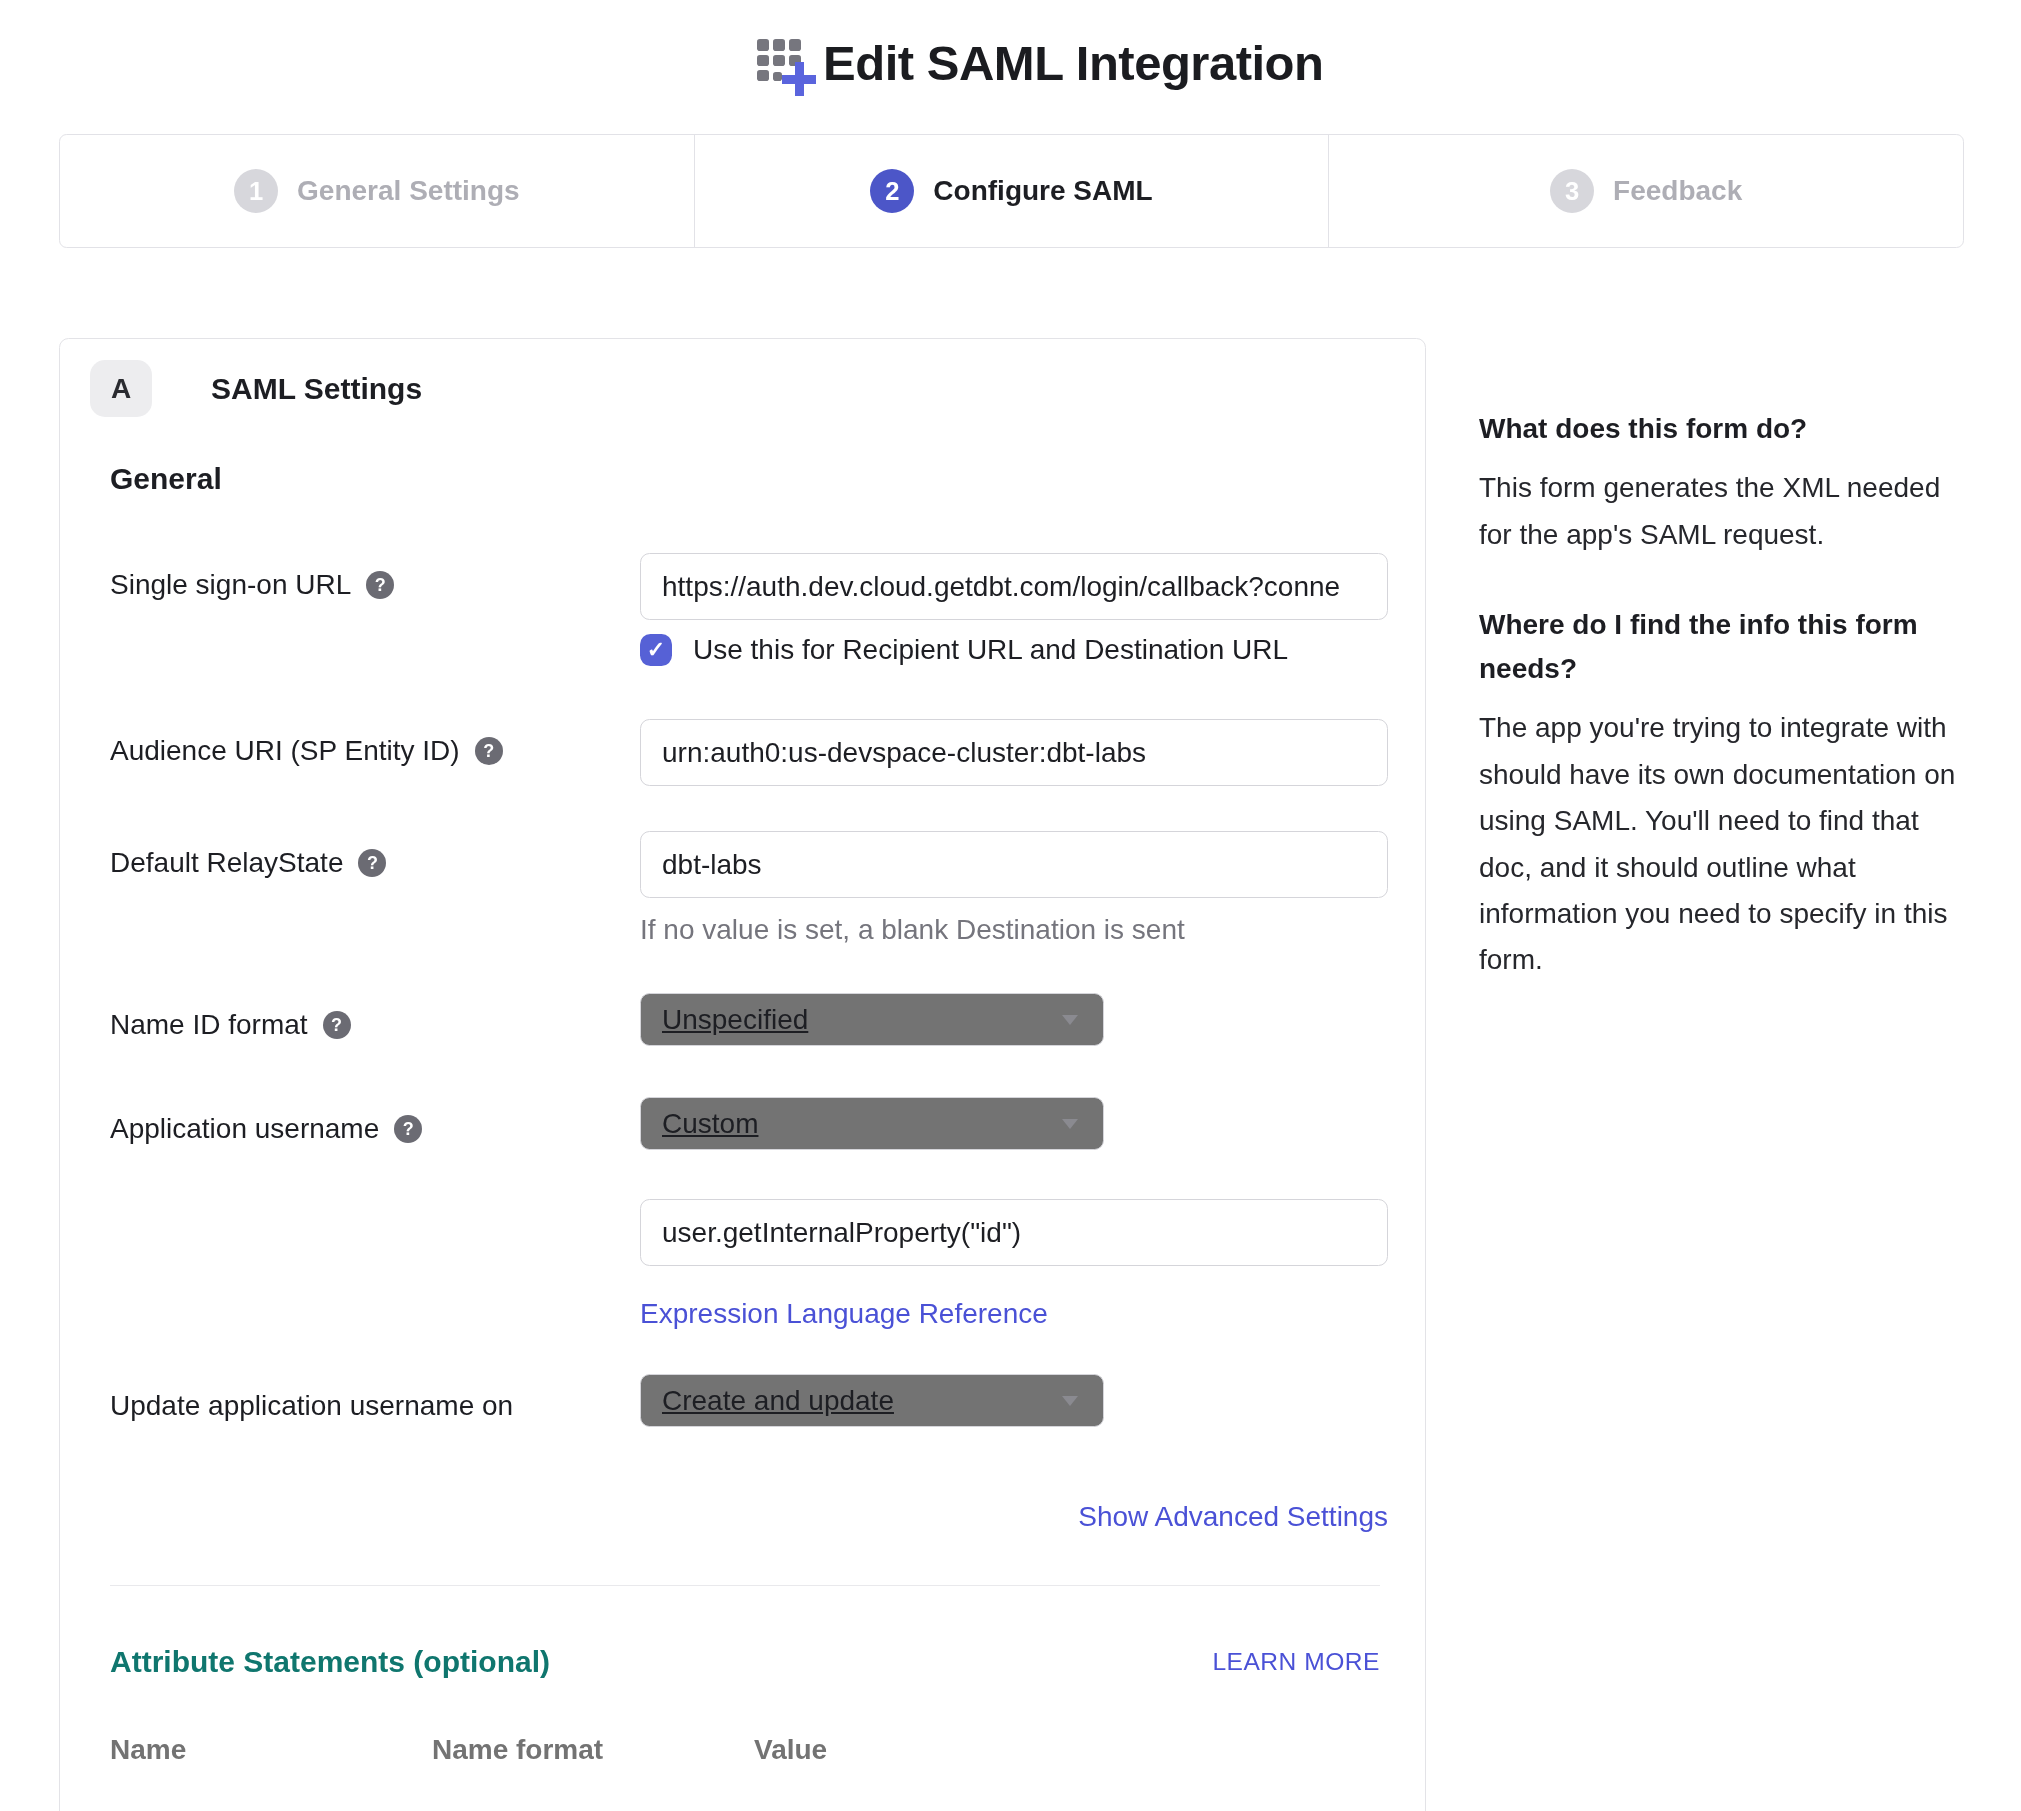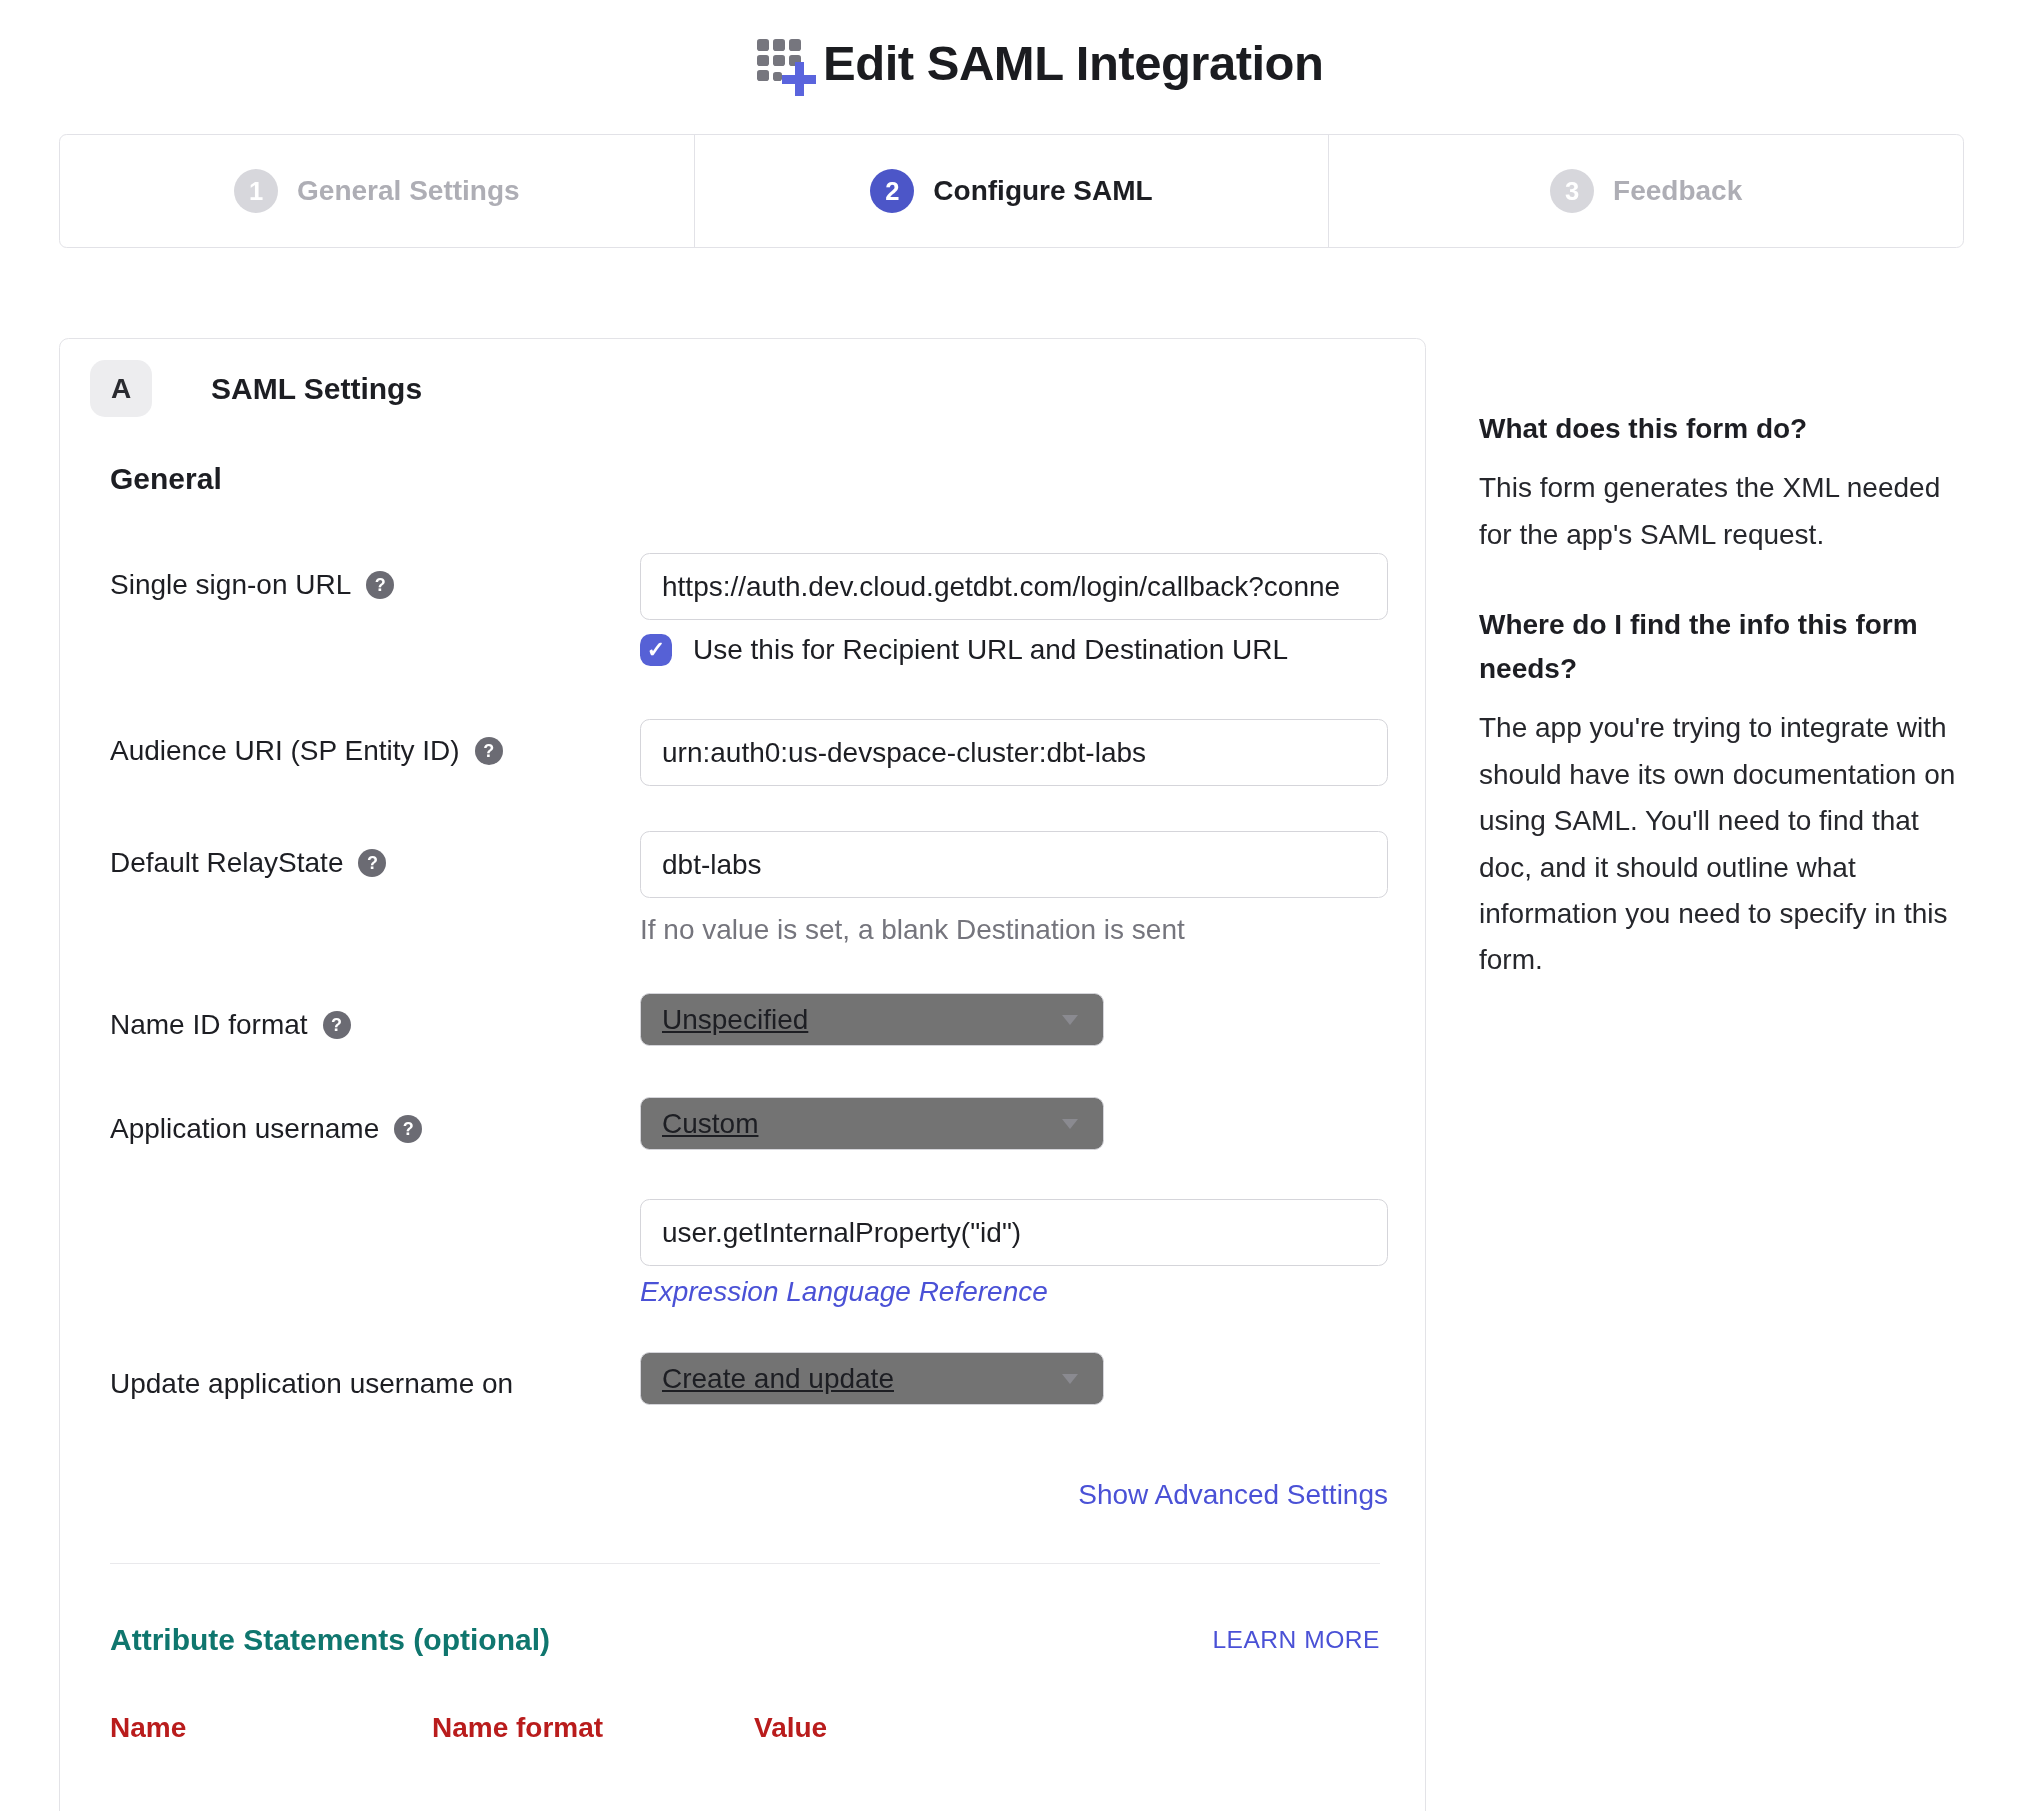--- a/index.html
+++ b/index.html
@@ -93,32 +93,32 @@
   .checkbox {
     width: 32px; height: 32px; flex: none; border-radius: 10.4px; background: #5661d6;
     color: #fff; font-size: 22px; font-weight: 700;
     display: flex; align-items: center; justify-content: center; cursor: pointer;
   }
   .checkbox-label { margin-left: 21px; font-size: 28px; color: #1d1e23; }
 
   .hint-text { margin-top: 16px; font-size: 28px; color: #75757d; }
 
   .link { color: #4a51d6; font-size: 28px; text-decoration: none; cursor: pointer; }
-  .expr-link { display: inline-block; margin-top: 10px; font-style: italic; }
+  .expr-link { display: inline-block; margin-top: 32px; }
 
   .advanced-row { margin-top: 74px; text-align: right; width: 1278px; }
 
   .divider { margin-top: 52px; width: 1270px; border-top: 1.9px solid #e9e9ec; }
 
   .attr-head-row { display: flex; align-items: center; margin-top: 59px; width: 1270px; }
   .attr-heading { font-size: 30px; font-weight: 700; color: #0f766e; flex: 1; }
   .learn-more { font-size: 24.6px; letter-spacing: 0.5px; font-weight: 500; }
 
   .attr-cols { display: flex; margin-top: 55px; width: 1270px; }
-  .attr-col { font-size: 28px; font-weight: 700; color: #b91c1c; width: 322px; flex: none; }
+  .attr-col { font-size: 28px; font-weight: 700; color: #737373; width: 322px; flex: none; }
   .attr-col:last-child { width: auto; }
 
   
   .side-section + .side-section { margin-top: 45px; }
   .side-heading { font-size: 28px; font-weight: 700; color: #1d1e23; line-height: 1.55; }
   .side-body { margin-top: 15px; font-size: 28px; color: #26272c; line-height: 1.66; }
 </style>
 </head>
 <body>
 

